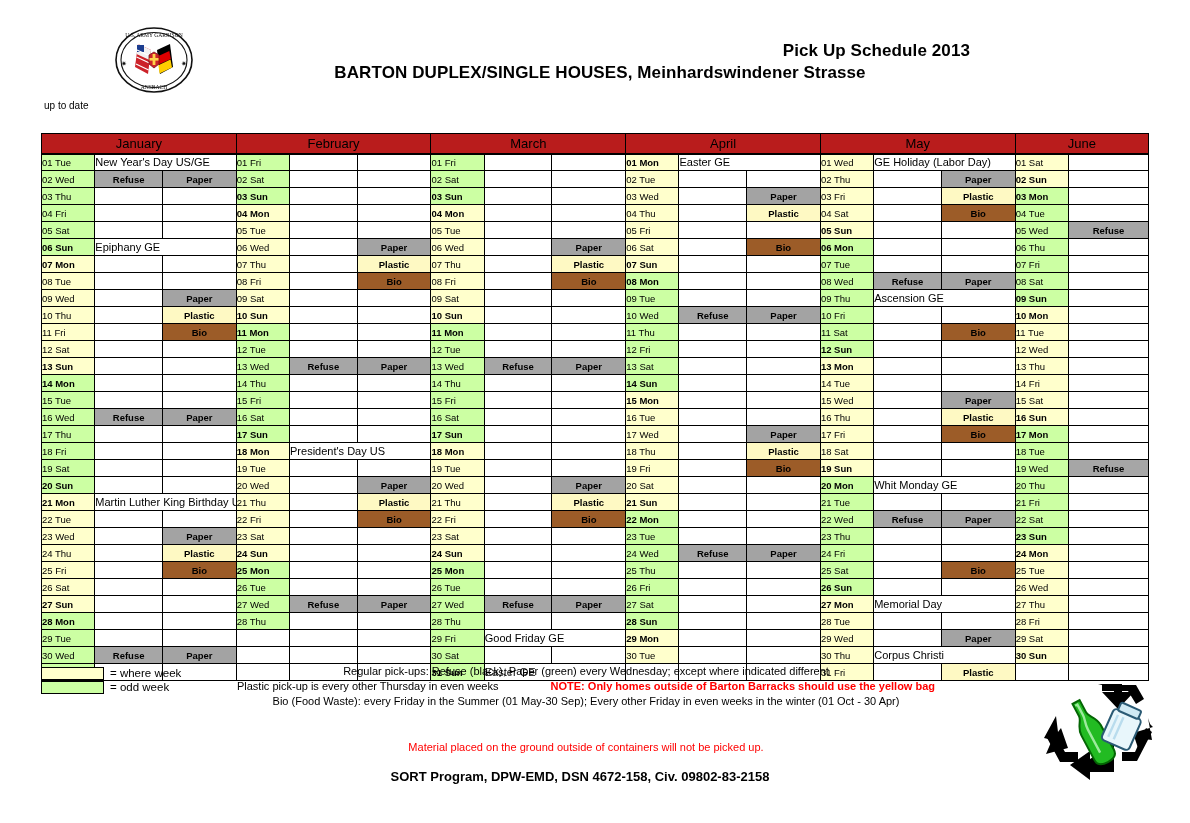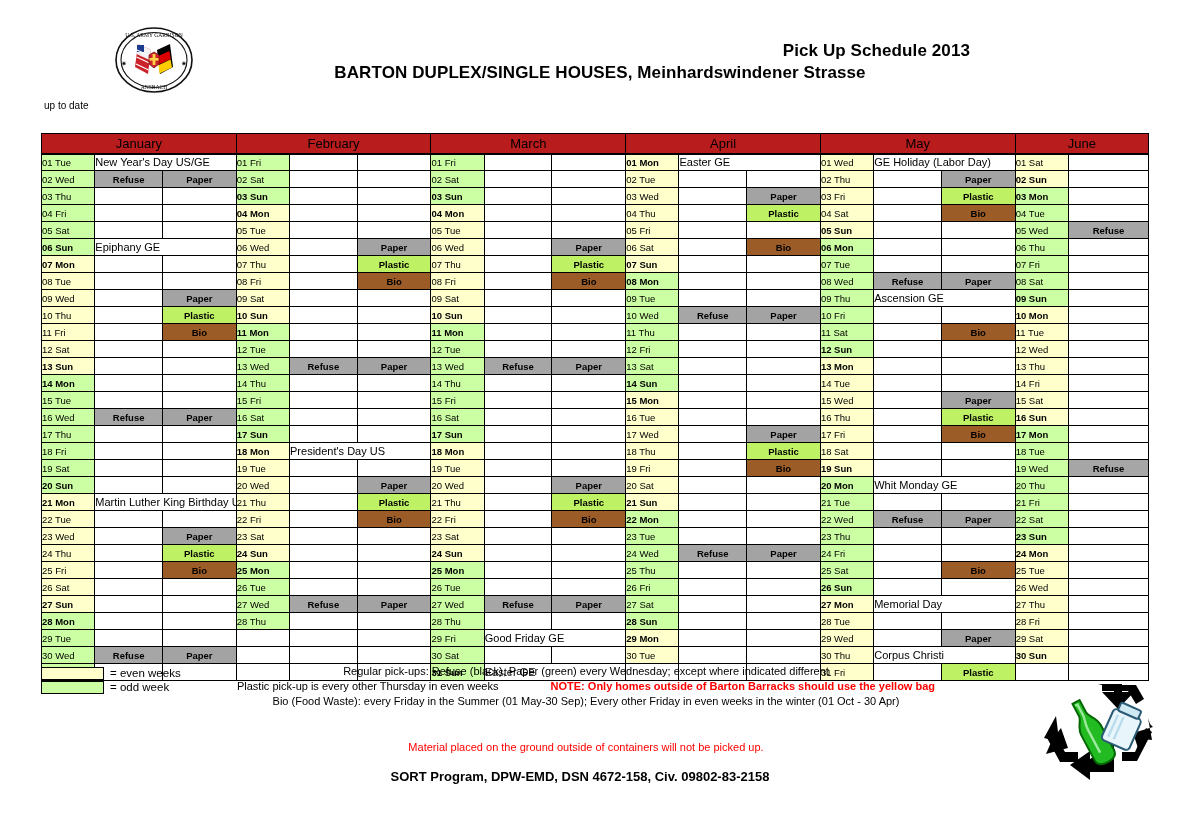--- a/index.html
+++ b/index.html
@@ -33,21 +33,21 @@
              border-right:1px solid #000; }
   .daycell.bold { font-weight:bold; }
   .evt { font-size:11px; padding:0 0 0 3px; white-space:nowrap; overflow:hidden; }
   .pick { font-size:9.5px; font-weight:bold; text-align:center; white-space:nowrap; }
 
   .w-odd  { background:#ccffa3; }
   .w-even { background:#ffffcc; }
   .blank  { background:#ffffff; }
   .c-refuse  { background:#a6a6a6; }
   .c-paper   { background:#a3a3a3; }
-  .c-plastic { background:#bef264;margin-left:48px; }
+  .c-plastic { background:#fef9c3;margin-left:48px; }
   .c-bio     { background:#9c5c28; }
 
   
   .legend { position:absolute; left:41px; top:666px; font-size:11px; }
   .legend .row { display:flex; align-items:center; height:14px; }
   .legend .sw { width:63px; height:13px; border:1px solid #000; margin-right:6px; }
   .legend .lbl { font-size:11.5px; }
 
   .notes { position:absolute; left:196px; top:664px; width:780px; text-align:center;
            font-size:11px; line-height:15px; }
@@ -707,21 +707,21 @@
           <td class="pick c-plastic">Plastic</td>
           <td class="blank"></td>
           <td class="blank"></td>
         </tr>
       </tbody>
   </table>
 
   <div class="legend">
     <div class="row">
       <span class="sw" id="sw0" style="background: rgb(255, 255, 204);"></span>
-      <span class="lbl">= even weeks</span>
+      <span class="lbl">= where week</span>
     </div>
     <div class="row">
       <span class="sw" id="sw1" style="background: rgb(204, 255, 163);"></span>
       <span class="lbl">= odd week</span>
     </div>
   </div>
 
   <div class="notes">
     <div class="n1">Regular pick-ups: Refuse (black), Paper (green) every Wednesday; except where indicated different</div>
     <div class="n2">

